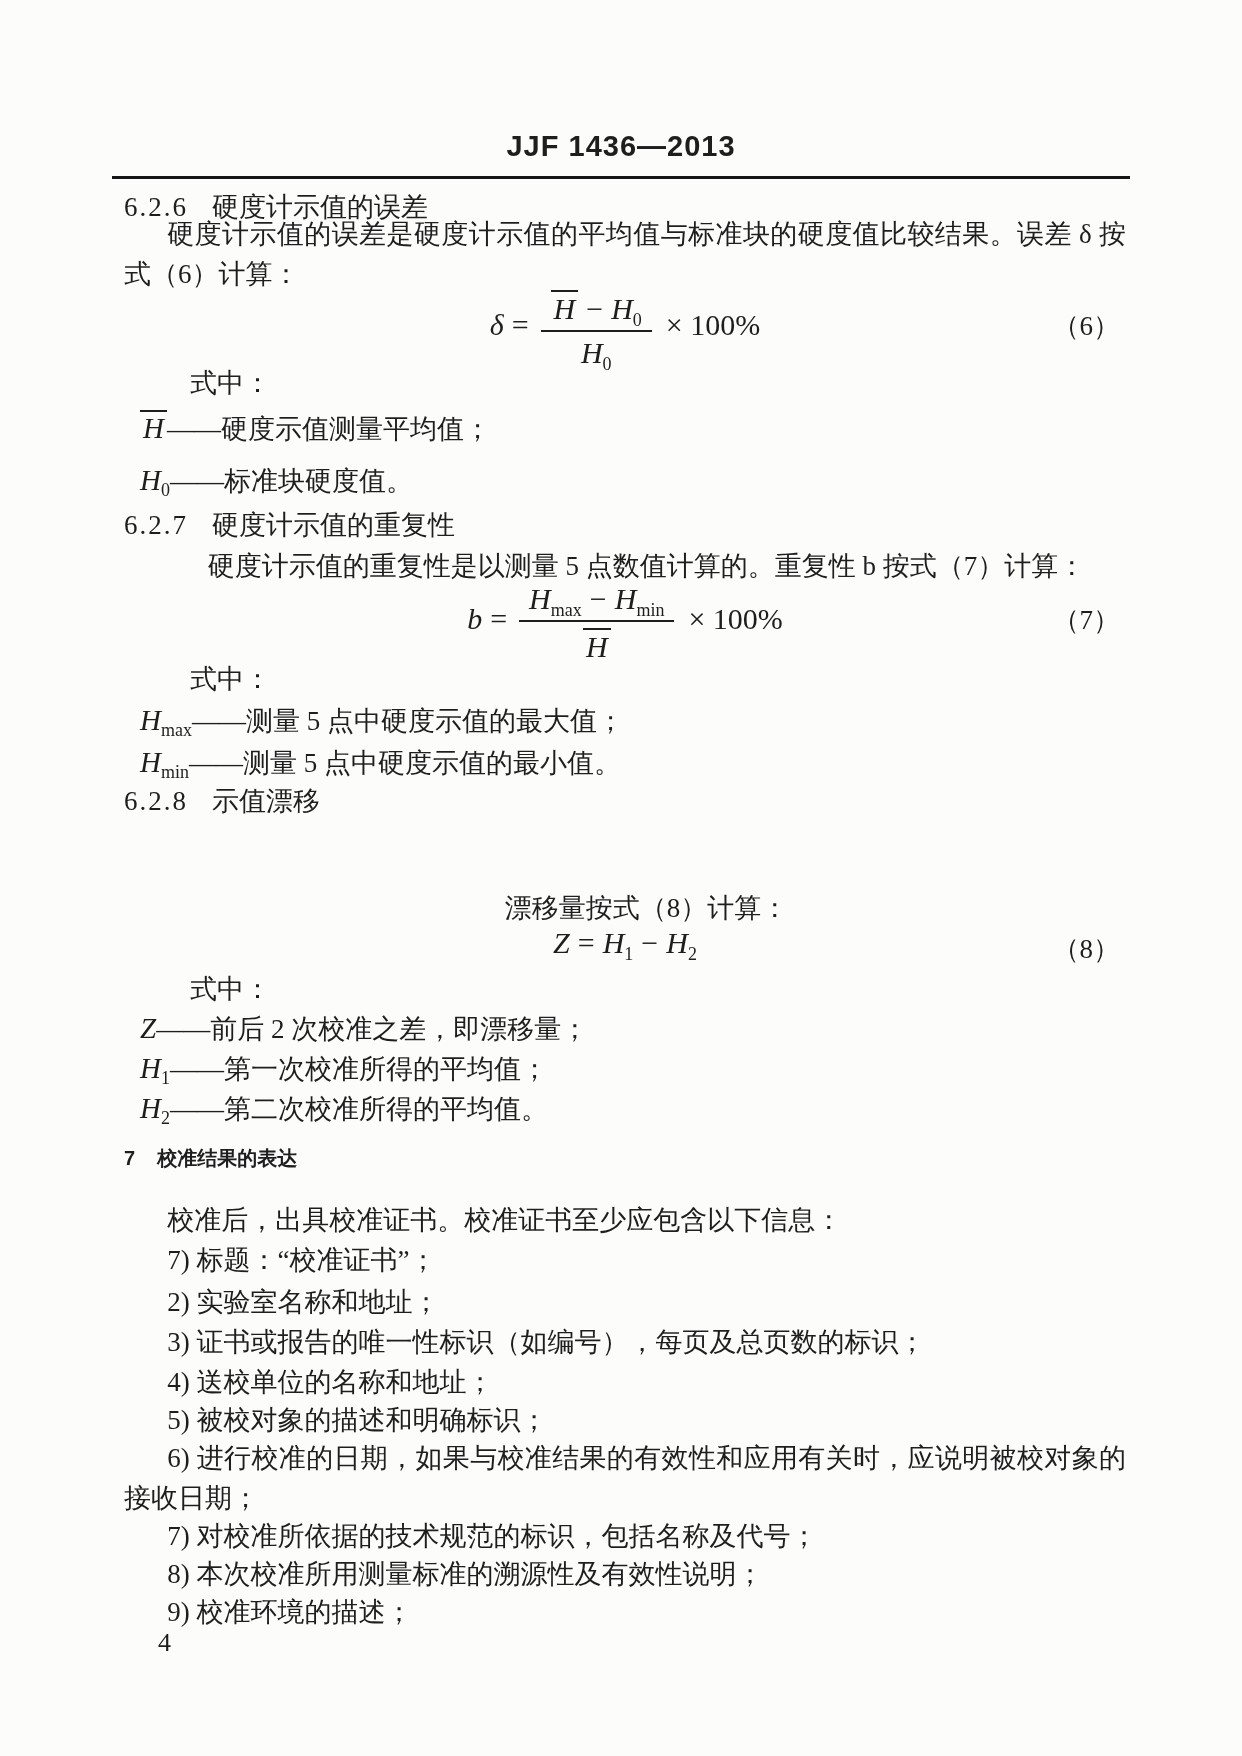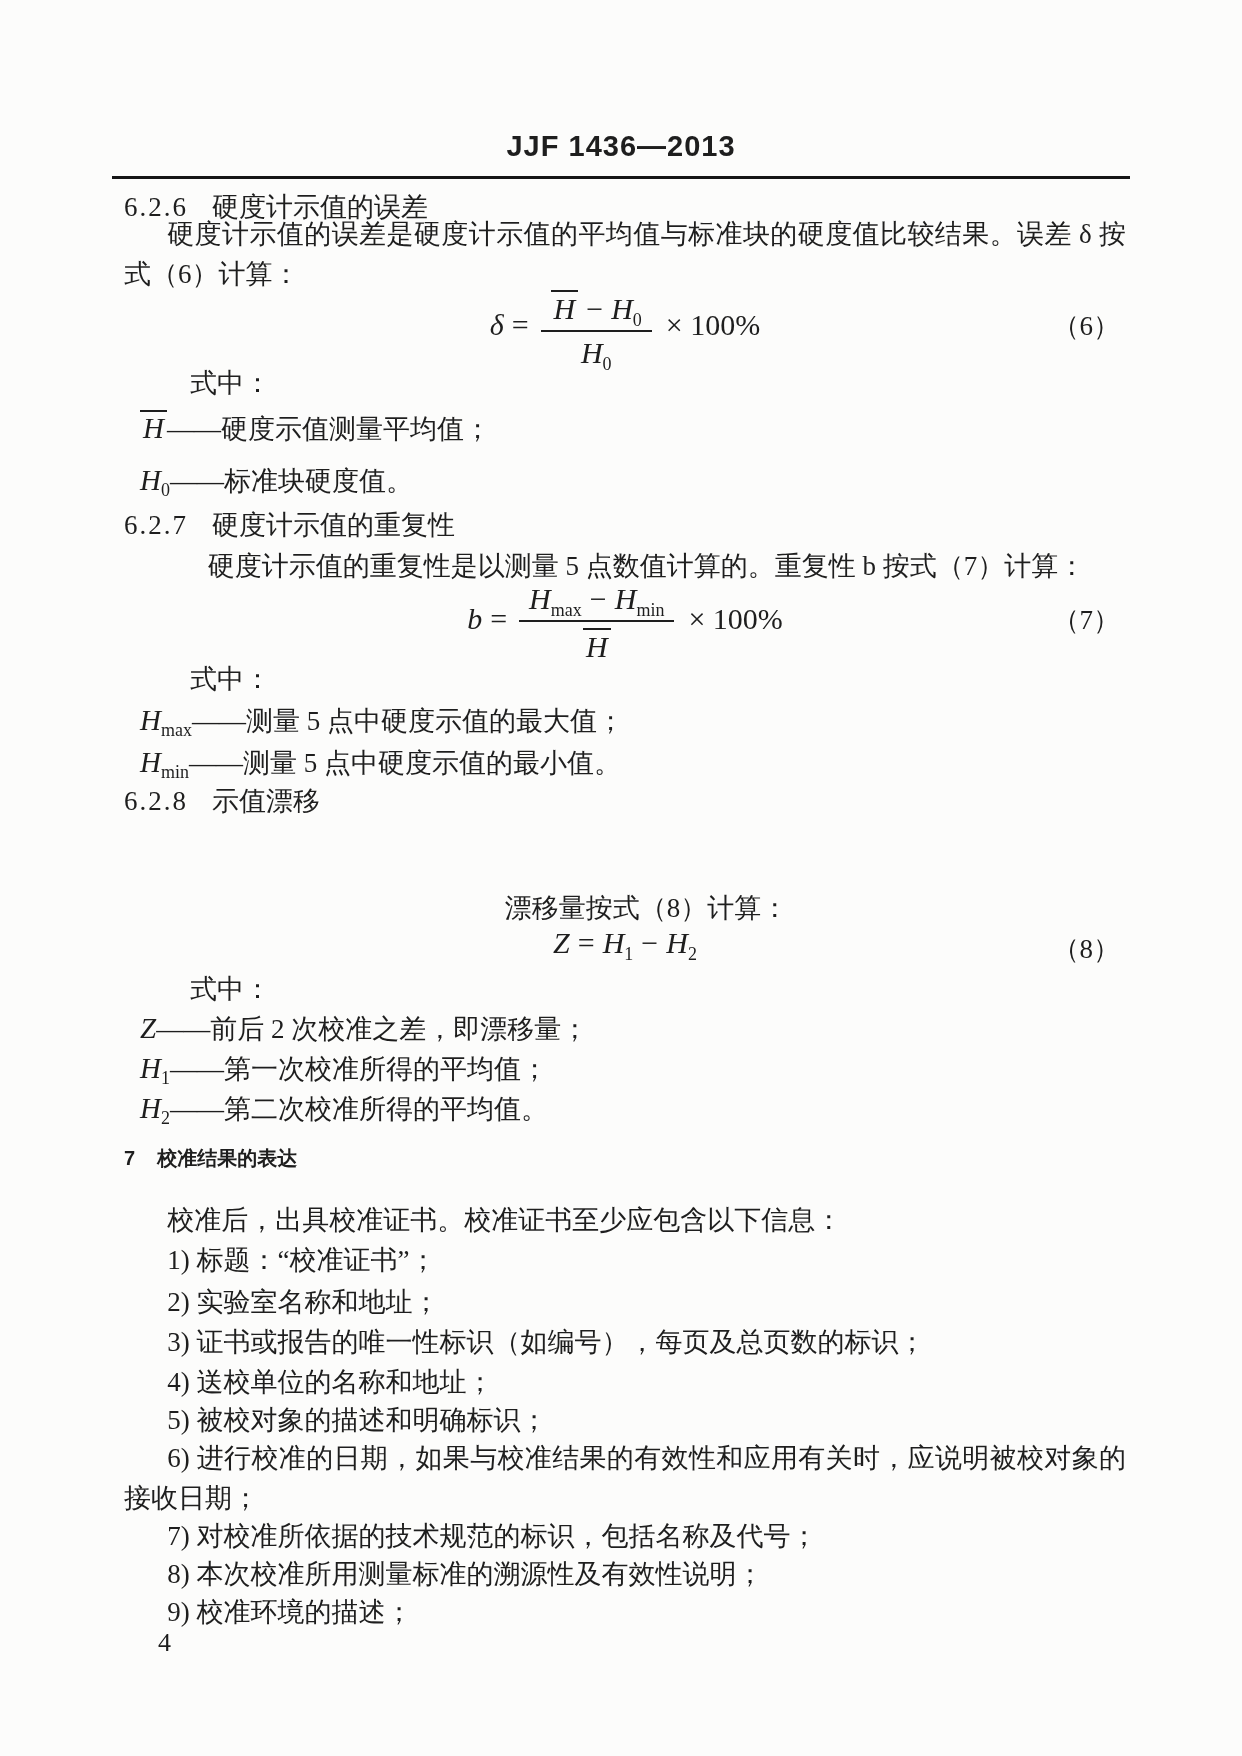--- a/index.html
+++ b/index.html
@@ -146,21 +146,21 @@
   </div>
   <div class="abs def-row" style="top:1090px">
     <span class="v">H</span><sub>2</sub><span>——第二次校准所得的平均值。</span>
   </div>
 
   <div class="abs chapter-heading" style="top:1140px">
     <span class="num">7</span><span>校准结果的表达</span>
   </div>
   <div class="abs list-item single-line" style="top:1200px">校准后，出具校准证书。校准证书至少应包含以下信息：</div>
 
-  <div class="abs list-item single-line" style="top:1240px">1) 标题：“校准证书”；</div>
+  <div class="abs list-item single-line" style="top:1240px">7) 标题：“校准证书”；</div>
   <div class="abs list-item single-line" style="top:1282px">2) 实验室名称和地址；</div>
   <div class="abs list-item single-line" style="top:1322px">3) 证书或报告的唯一性标识（如编号），每页及总页数的标识；</div>
   <div class="abs list-item single-line" style="top:1362px">4) 送校单位的名称和地址；</div>
   <div class="abs list-item single-line" style="top:1400px">5) 被校对象的描述和明确标识；</div>
   <div class="abs list-item" style="top:1438px">6) 进行校准的日期，如果与校准结果的有效性和应用有关时，应说明被校对象的接收日期；</div>
   <div class="abs list-item single-line" style="top:1516px">7) 对校准所依据的技术规范的标识，包括名称及代号；</div>
   <div class="abs list-item single-line" style="top:1554px">8) 本次校准所用测量标准的溯源性及有效性说明；</div>
   <div class="abs list-item single-line" style="top:1592px">9) 校准环境的描述；</div>
 
   <div class="abs footer-page-number">4</div>

